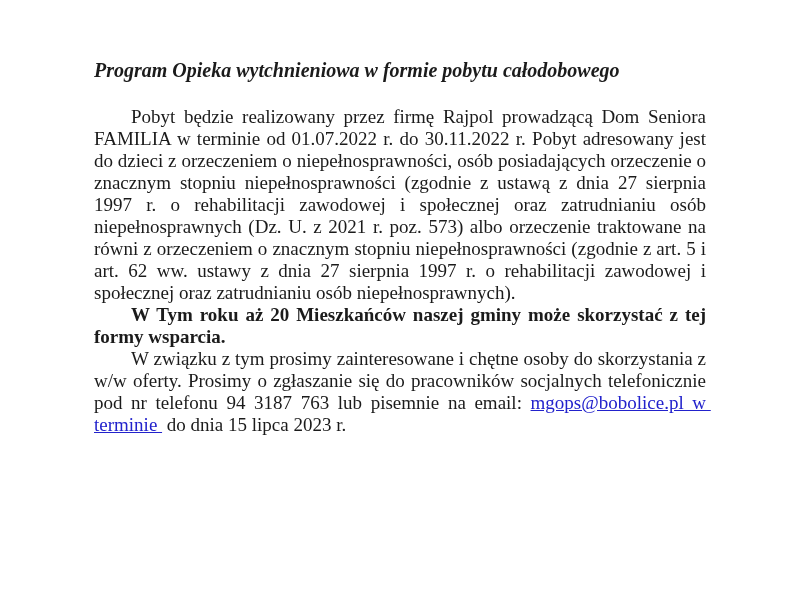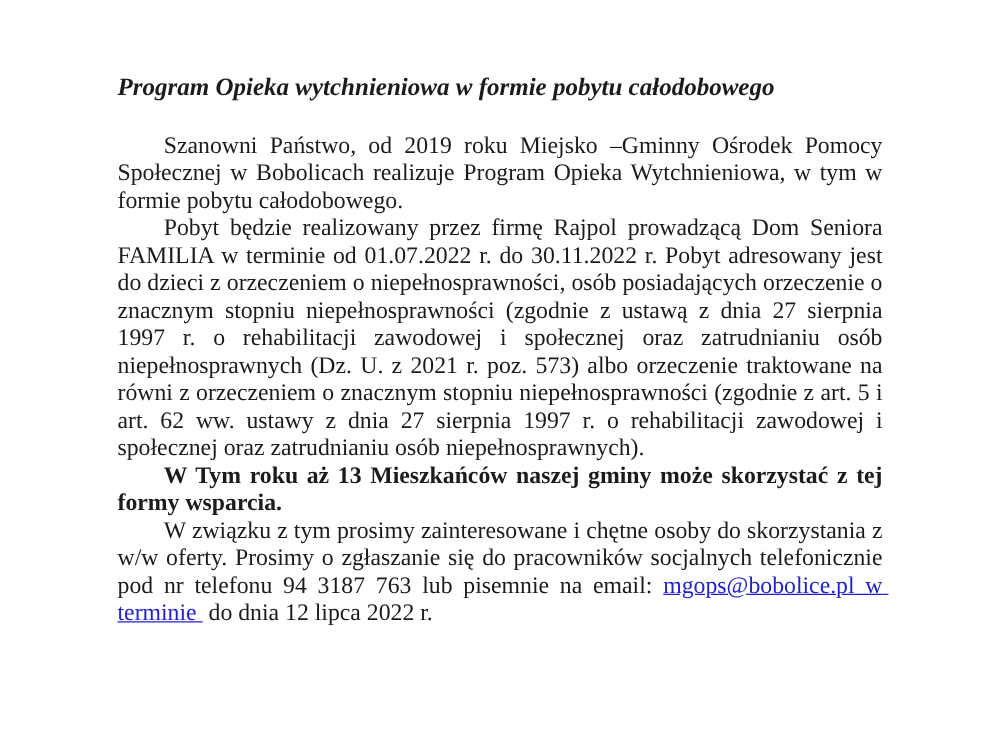--- a/index.html
+++ b/index.html
@@ -61,28 +61,27 @@
   }
 </style>
 </head>
 <body>
 
 <div class="page">
   <div class="content">
 
     <h1 class="doc-title">Program Opieka wytchnieniowa w formie pobytu całodobowego</h1>
 
-    <p class="body-par">Szanowni Państwo, od 2019 roku Miejsko –Gminny Ośrodek Pomocy Społecznej w Bobolicach realizuje  Program Opieka Wytchnieniowa, w tym w formie pobytu całodobowego.</p>
 
 
     <p class="body-par">Pobyt będzie realizowany przez firmę Rajpol prowadzącą Dom Seniora FAMILIA w terminie od 01.07.2022 r. do 30.11.2022 r. Pobyt adresowany jest do dzieci z orzeczeniem o niepełnosprawności, osób posiadających orzeczenie o znacznym stopniu niepełnosprawności (zgodnie z ustawą z dnia 27 sierpnia 1997 r. o rehabilitacji zawodowej i społecznej oraz zatrudnianiu osób niepełnosprawnych (Dz. U. z 2021 r. poz. 573) albo orzeczenie traktowane na równi z orzeczeniem o znacznym stopniu niepełnosprawności (zgodnie z art. 5 i art. 62 ww. ustawy z dnia 27 sierpnia 1997 r. o rehabilitacji zawodowej i społecznej oraz zatrudnianiu osób niepełnosprawnych).</p>
 
-    <p class="body-par bold">W Tym roku aż 13 Mieszkańców naszej gminy może skorzystać z tej formy wsparcia.</p>
+    <p class="body-par bold">W Tym roku aż 20 Mieszkańców naszej gminy może skorzystać z tej formy wsparcia.</p>
 
-    <p class="body-par"><span>W związku z tym prosimy zainteresowane i chętne osoby do skorzystania z w/w oferty.  Prosimy o zgłaszanie się do pracowników socjalnych telefonicznie pod nr telefonu 94 3187 763 lub pisemnie na email: </span><span class="link">mgops@bobolice.pl w terminie </span><span> do dnia 12 lipca 2022 r.</span></p>
+    <p class="body-par"><span>W związku z tym prosimy zainteresowane i chętne osoby do skorzystania z w/w oferty.  Prosimy o zgłaszanie się do pracowników socjalnych telefonicznie pod nr telefonu 94 3187 763 lub pisemnie na email: </span><span class="link">mgops@bobolice.pl w terminie </span><span> do dnia 15 lipca 2023 r.</span></p>
 
     <div class="signature">
       <div>Opieka Stępień</div>
       <div class="org-line">MGOPS w Bobolicach</div>
     </div>
 
   </div>
 </div>
 
 </body></html>

